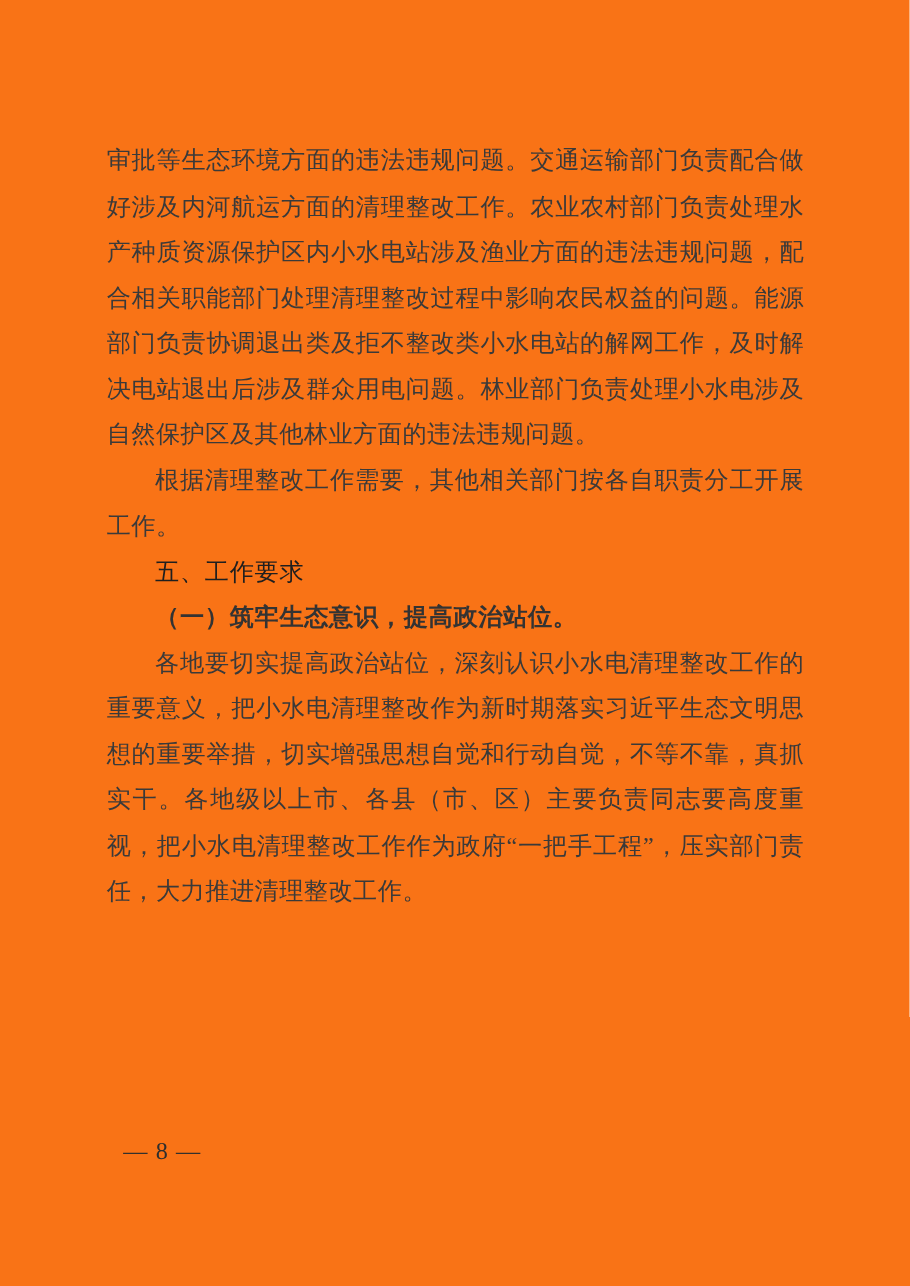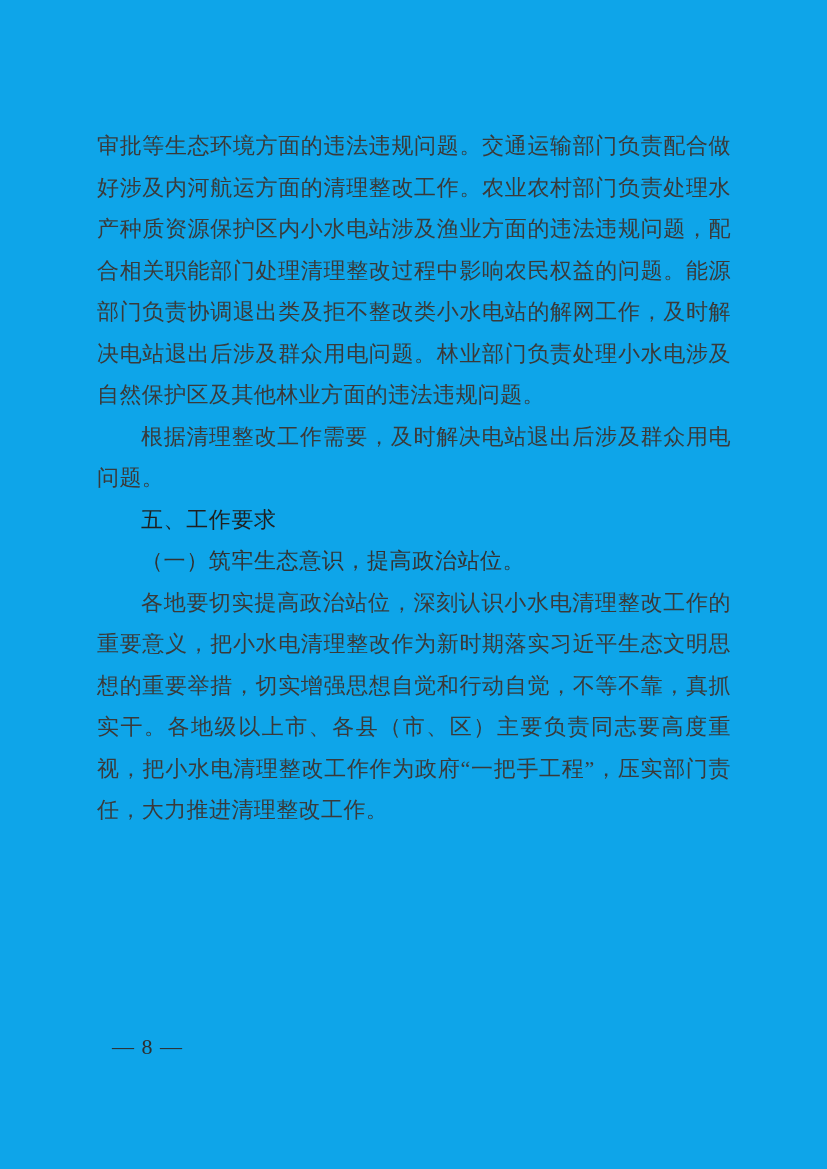--- a/index.html
+++ b/index.html
@@ -4,21 +4,21 @@
 <style>
   html, body {
     margin: 0;
     padding: 0;
     background: #ffffff;
   }
   .page {
     position: relative;
     width: 827px;
     height: 1169px;
-    background: #0ea5e9;
+    background: #f97316;
     overflow: hidden;
     font-family: "Liberation Serif", "DejaVu Serif", serif;
     color: #3a3a3a;
   }
   .content {
     position: absolute;
     left: 97px;
     top: 125px;
     width: 634px;
   }
@@ -48,38 +48,38 @@
     font-family: "Liberation Sans", "DejaVu Sans", sans-serif;
     color: #1f1f1f;
   }
   .subsection-heading {
     margin: 0;
     font-size: 22px;
     line-height: 41.5px;
     letter-spacing: 0.6px;
     text-indent: 2em;
     text-align: left;
-    font-weight: normal;
+    font-weight: bold;
     color: #333333;
   }
   .page-footer {
     position: absolute;
     left: 112px;
     top: 1033px;
     font-size: 22px;
     line-height: 28px;
     color: #2e2e2e;
     letter-spacing: 1px;
   }
 </style>
 </head>
 <body>
 
 <div class="page">
   <main class="content">
     <p class="para no-indent">审批等生态环境方面的违法违规问题。交通运输部门负责配合做好涉及内河航运方面的清理整改工作。农业农村部门负责处理水产种质资源保护区内小水电站涉及渔业方面的违法违规问题，配合相关职能部门处理清理整改过程中影响农民权益的问题。能源部门负责协调退出类及拒不整改类小水电站的解网工作，及时解决电站退出后涉及群众用电问题。林业部门负责处理小水电涉及自然保护区及其他林业方面的违法违规问题。</p>
-    <p class="para indent">根据清理整改工作需要，及时解决电站退出后涉及群众用电问题。</p>
+    <p class="para indent">根据清理整改工作需要，其他相关部门按各自职责分工开展工作。</p>
     <h2 class="section-heading">五、工作要求</h2>
     <h3 class="subsection-heading">（一）筑牢生态意识，提高政治站位。</h3>
     <p class="para indent">各地要切实提高政治站位，深刻认识小水电清理整改工作的重要意义，把小水电清理整改作为新时期落实习近平生态文明思想的重要举措，切实增强思想自觉和行动自觉，不等不靠，真抓实干。各地级以上市、各县（市、区）主要负责同志要高度重视，把小水电清理整改工作作为政府“一把手工程”，压实部门责任，大力推进清理整改工作。</p>
   </main>
   <footer class="page-footer">— 8 —</footer>
 </div>
 
 </body></html>

